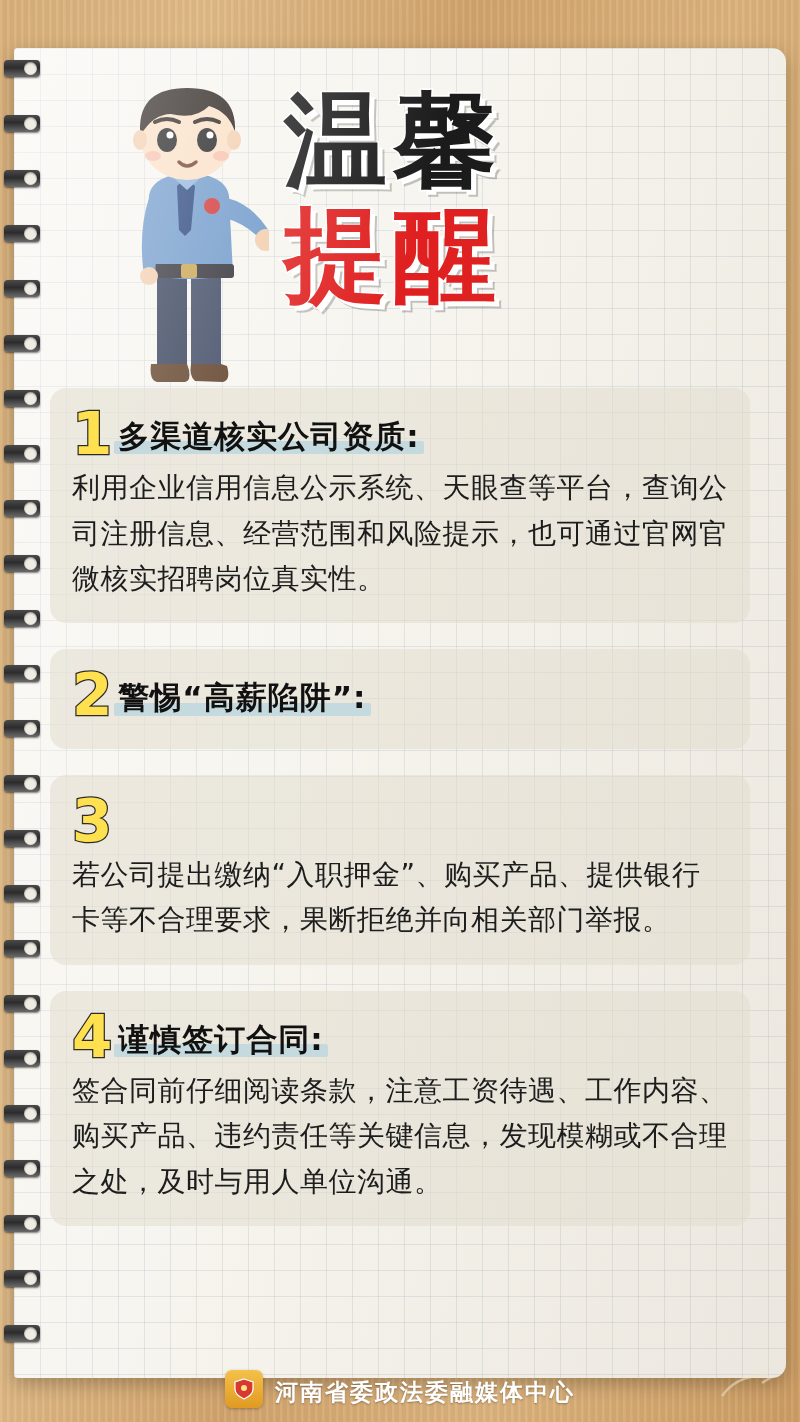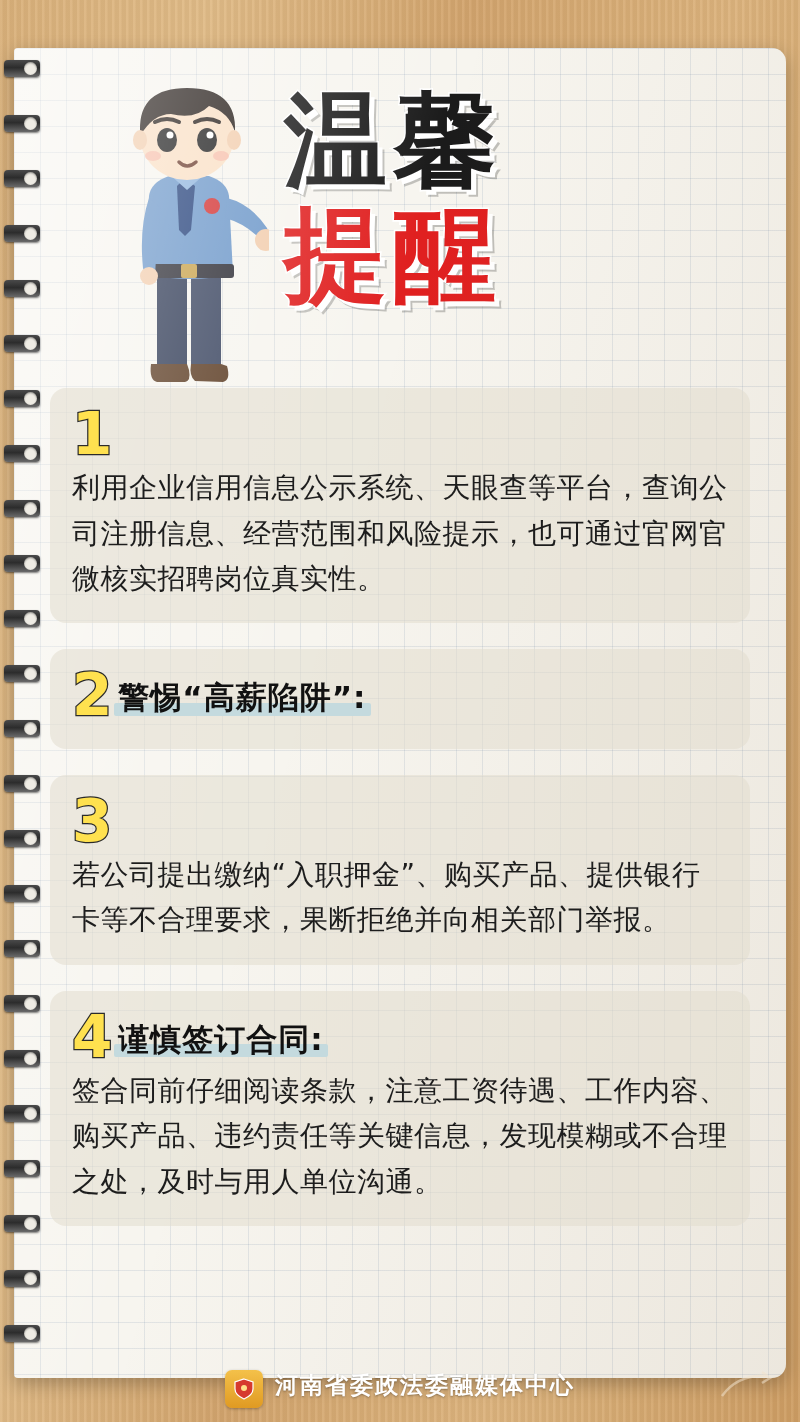--- a/index.html
+++ b/index.html
@@ -191,21 +191,21 @@
     letter-spacing: 0.5px;
   }
 
   
   .footer {
     position: absolute;
     left: 0;
     bottom: 14px;
     width: 800px;
     display: flex;
-    align-items: flex-start;
+    align-items: flex-end;
     justify-content: center;
     z-index: 8;
   }
   .badge-icon {
     width: 38px;
     height: 38px;
     border-radius: 7px;
     background: linear-gradient(180deg, #f4c14a, #e09a22);
     display: flex;
     align-items: center;
@@ -293,20 +293,24 @@
       <div class="title-top">温馨</div>
       <div class="title-bottom">提醒</div>
     </div>
   </div>
 
   <div class="cards">
 
     <div class="card">
       <div class="card-head">
         <span class="num">1</span>
+        <span class="head-text">
+          <span class="hl"></span>
+          <span>多渠道核实公司资质:</span>
+        </span>
       </div>
       <div class="body-text">利用企业信用信息公示系统、天眼查等平台，查询公司注册信息、经营范围和风险提示，也可通过官网官微核实招聘岗位真实性。</div>
     </div>
 
     <div class="card">
       <div class="card-head">
         <span class="num">2</span>
         <span class="head-text">
           <span class="hl"></span>
           <span>警惕“高薪陷阱”:</span>

